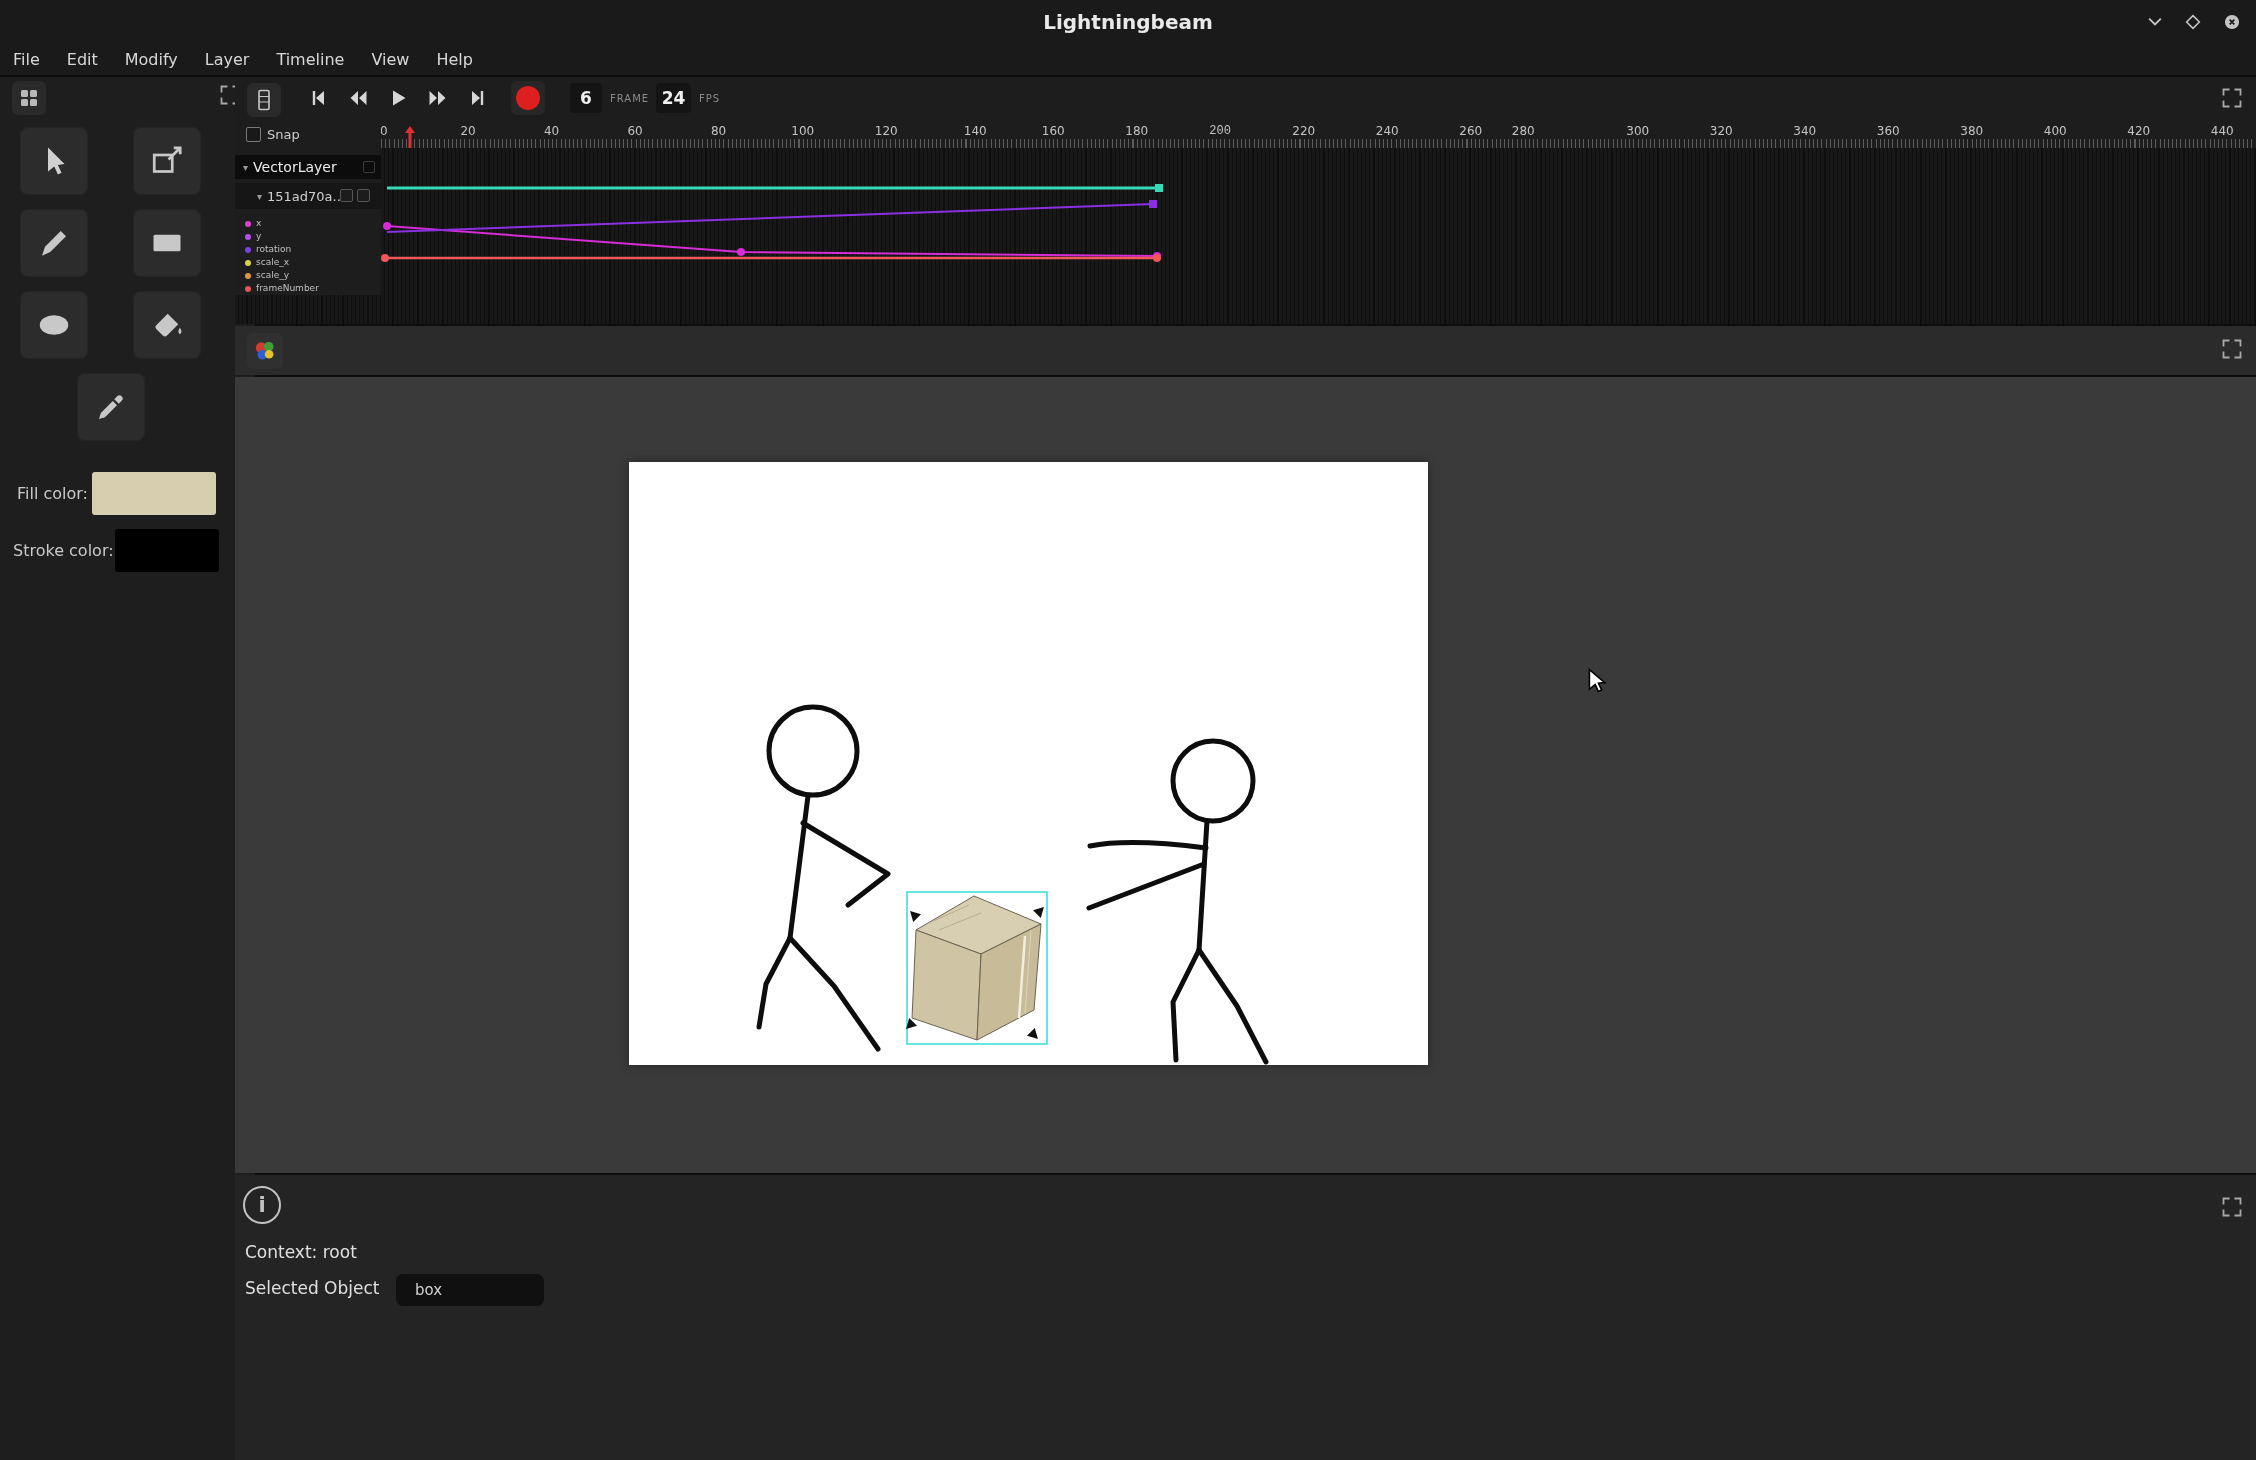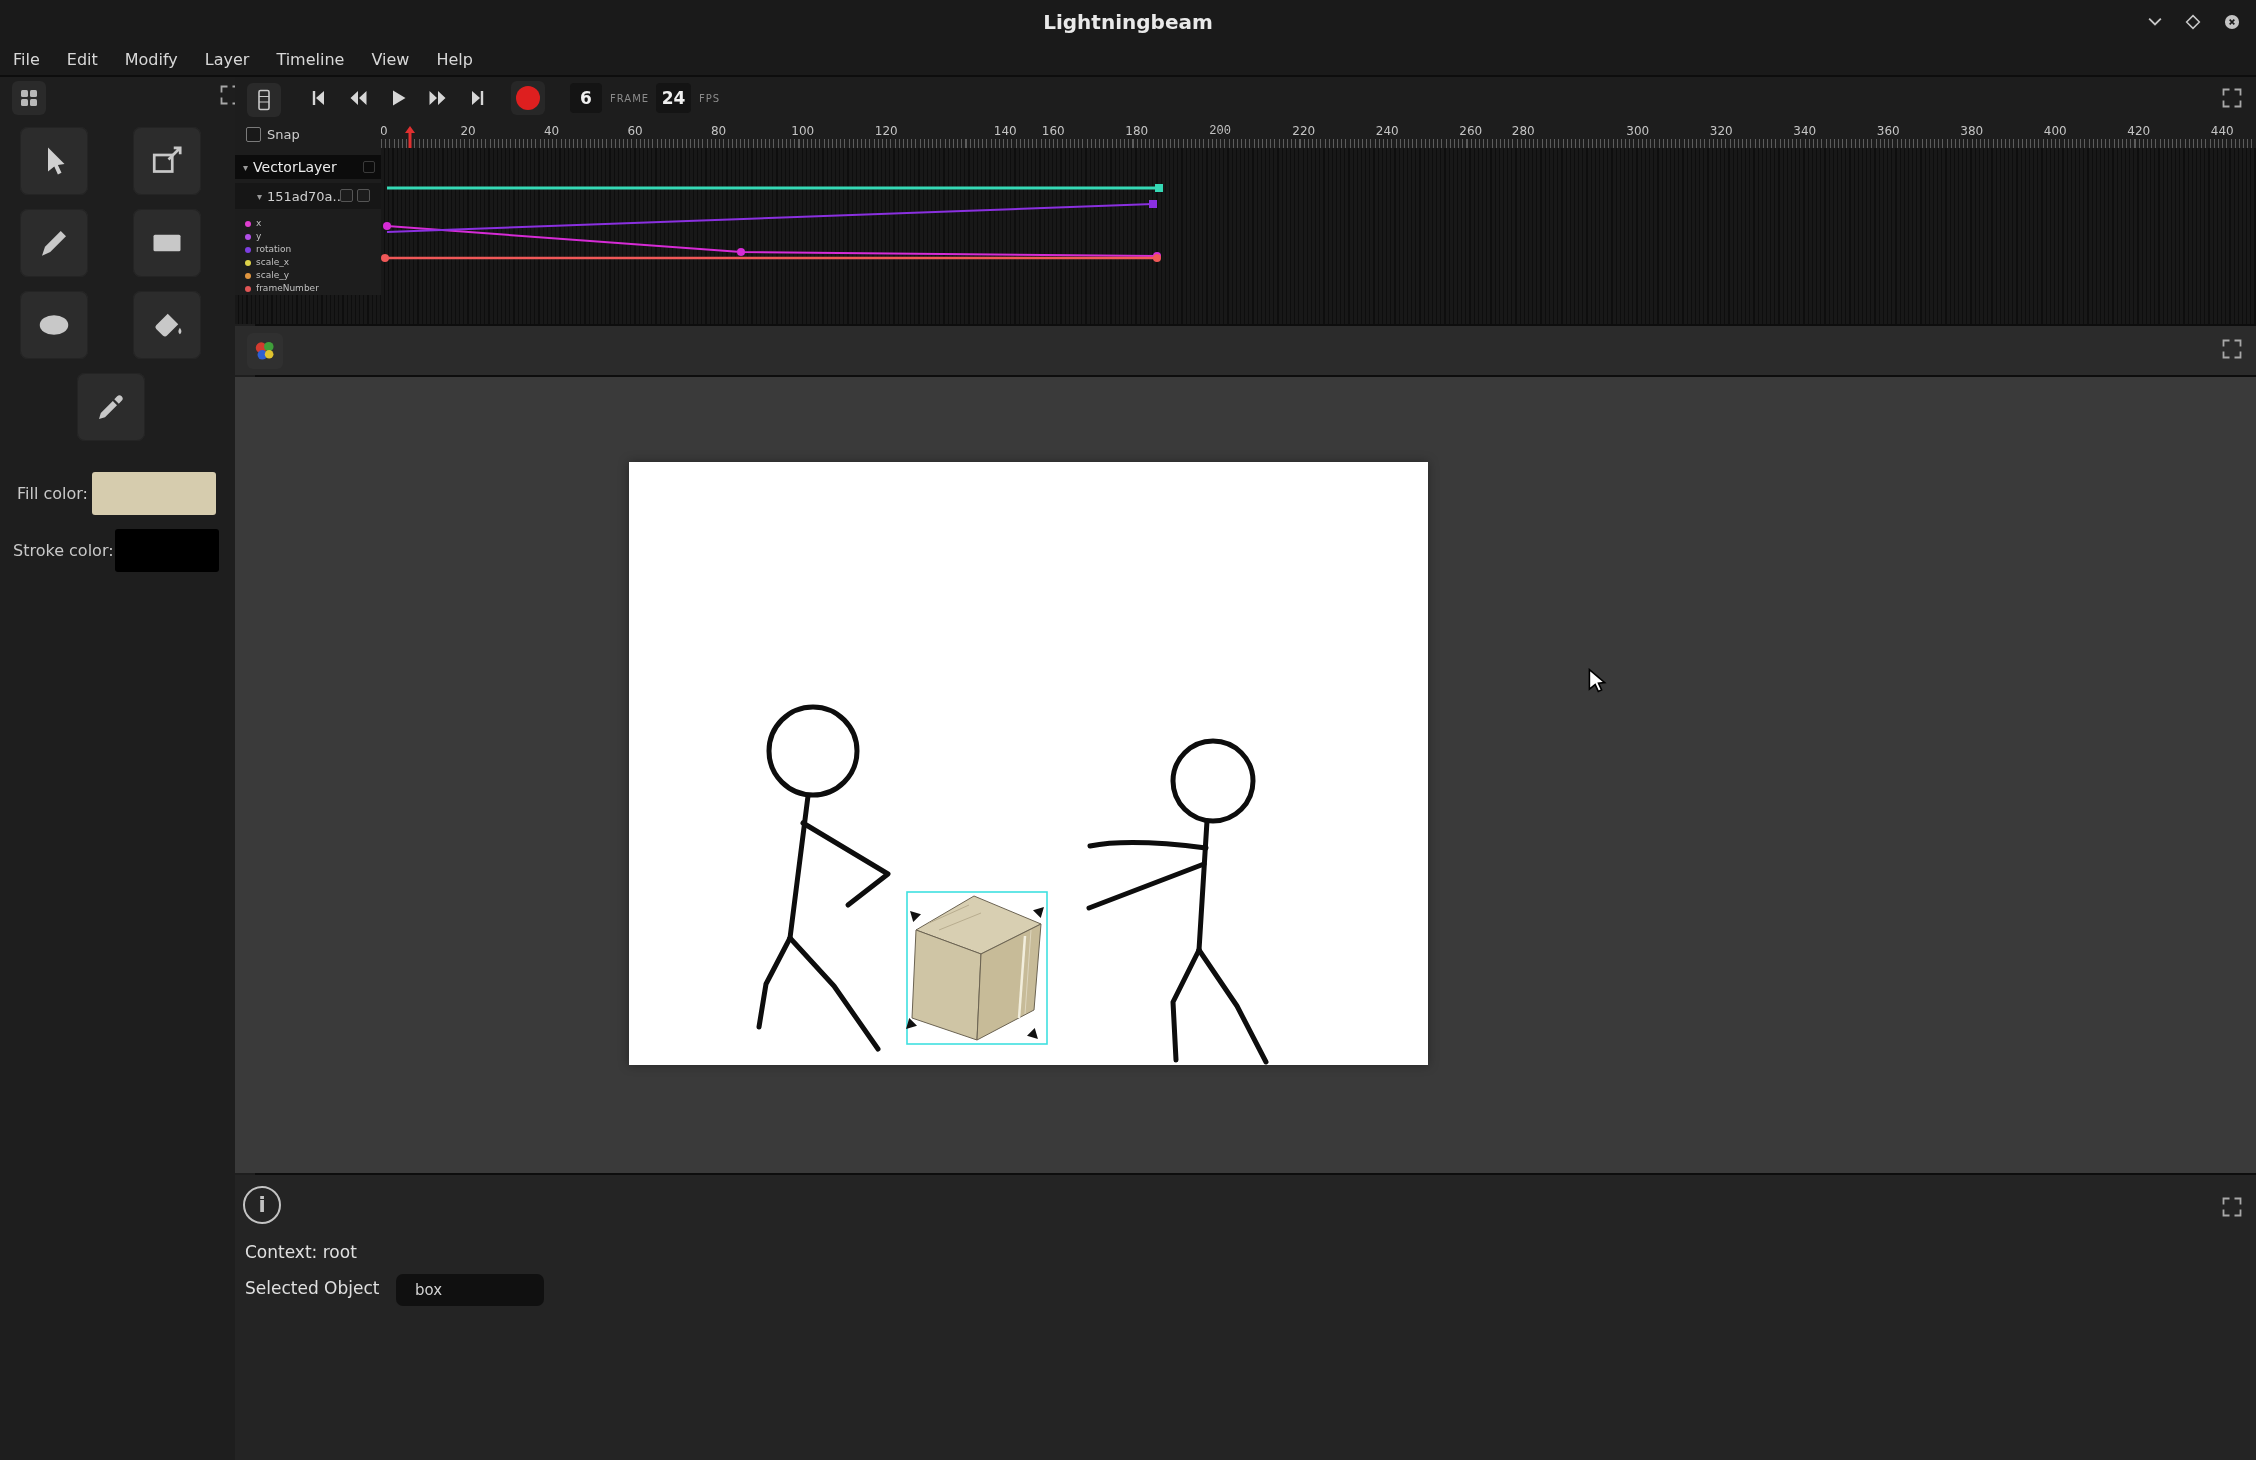--- a/index.html
+++ b/index.html
@@ -216,21 +216,21 @@
       <span style="font-size:13px;color:#cccccc;">Snap</span>
     </div>
     <div class="abs" style="left:146px;right:0;top:46px;height:25px;overflow:hidden;">
         <span class="ruler-num" style="left: 2px;">0</span>
         <span class="ruler-num" style="left: 85.5px;">20</span>
         <span class="ruler-num" style="left: 169px;">40</span>
         <span class="ruler-num" style="left: 252.5px;">60</span>
         <span class="ruler-num" style="left: 336px;">80</span>
         <span class="ruler-num" style="left: 419.5px;">100</span>
         <span class="ruler-num" style="left: 503px;">120</span>
-        <span class="ruler-num" style="left: 622px;">140</span>
+        <span class="ruler-num" style="left: 592px;">140</span>
         <span class="ruler-num" style="left: 670px;">160</span>
         <span class="ruler-num" style="left: 753.5px;">180</span>
         <span class="ruler-num" style="left: 837px; font-family: Liberation Mono, monospace;">200</span>
         <span class="ruler-num" style="left: 920.5px;">220</span>
         <span class="ruler-num" style="left: 1004px;">240</span>
         <span class="ruler-num" style="left: 1087.5px;">260</span>
         <span class="ruler-num" style="left: 1140px;">280</span>
         <span class="ruler-num" style="left: 1254.5px;">300</span>
         <span class="ruler-num" style="left: 1338px;">320</span>
         <span class="ruler-num" style="left: 1421.5px;">340</span>

